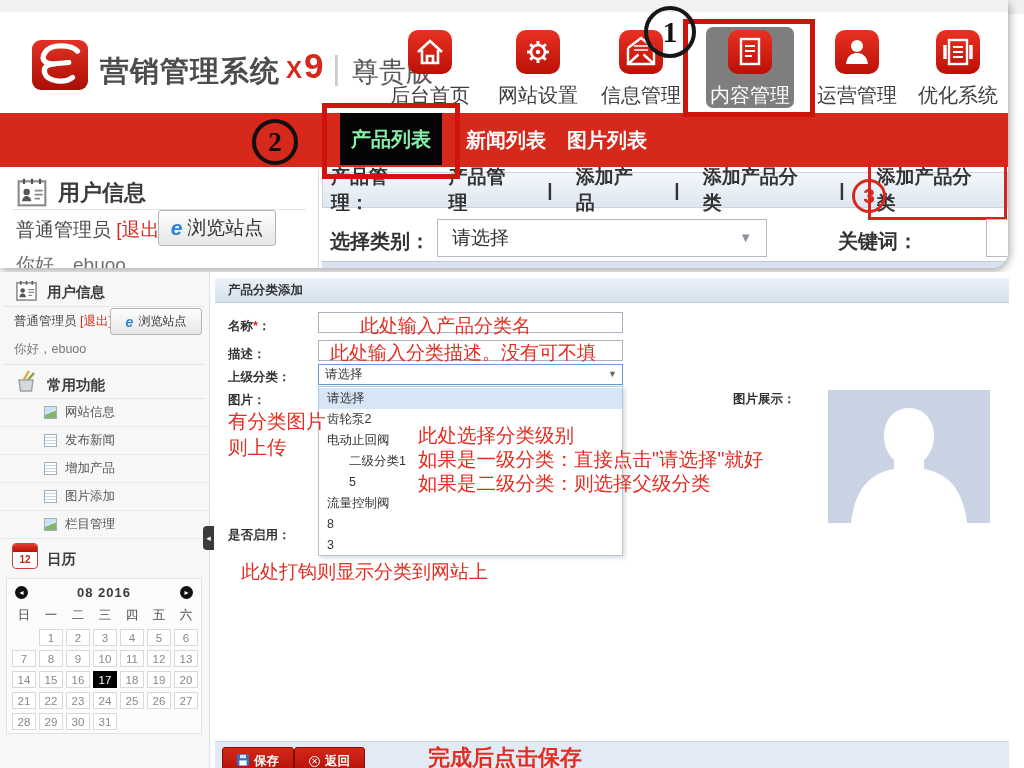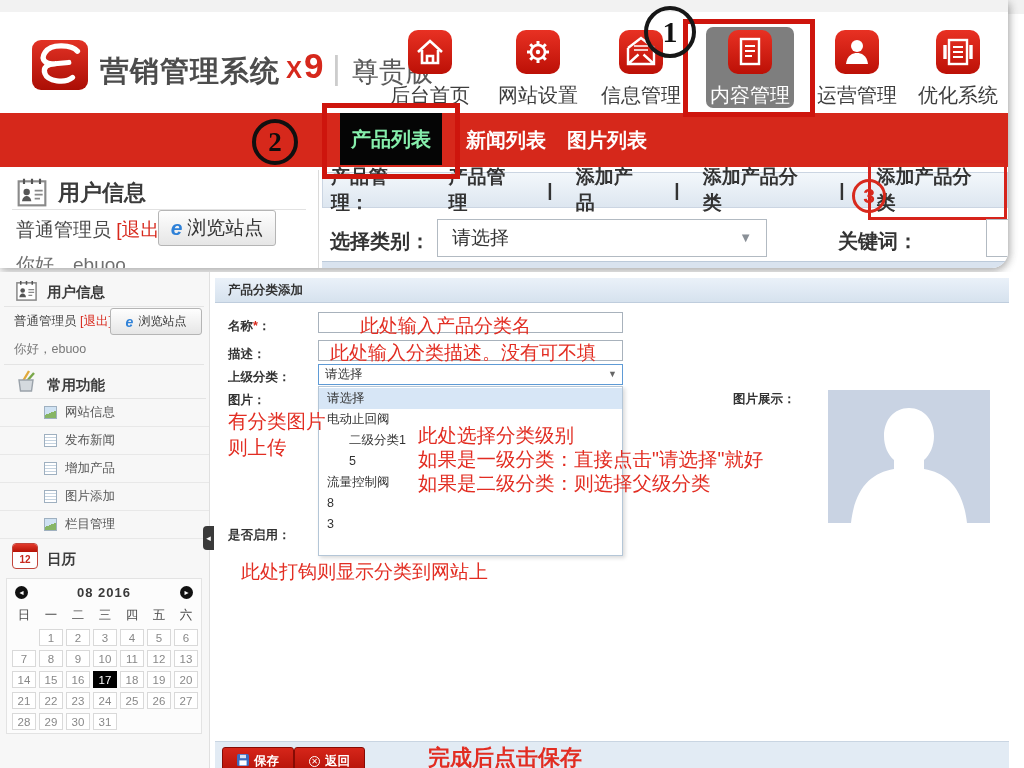--- a/index.html
+++ b/index.html
@@ -378,20 +378,21 @@
       <span class="hint" style="left:115px;top:68px;font-size:19px;">此处输入分类描述。没有可不填</span>
 
       <span class="f-lbl" style="top:97px;">上级分类：</span>
       <div class="f-select">
         <span>请选择</span>
         <span class="caret">▼</span>
       </div>
 
       <div class="dd">
         <div class="dd-opt hl">请选择</div>
+        <div class="dd-opt">齿轮泵2</div>
         <div class="dd-opt">电动止回阀</div>
         <div class="dd-opt ind">二级分类1</div>
         <div class="dd-opt ind">5</div>
         <div class="dd-opt">流量控制阀</div>
         <div class="dd-opt">8</div>
         <div class="dd-opt">3</div>
       </div>
 
       <span class="f-lbl" style="top:120px;">图片：</span>
       <span class="hint" style="left:13px;top:136px;font-size:19.5px;line-height:26px;">

